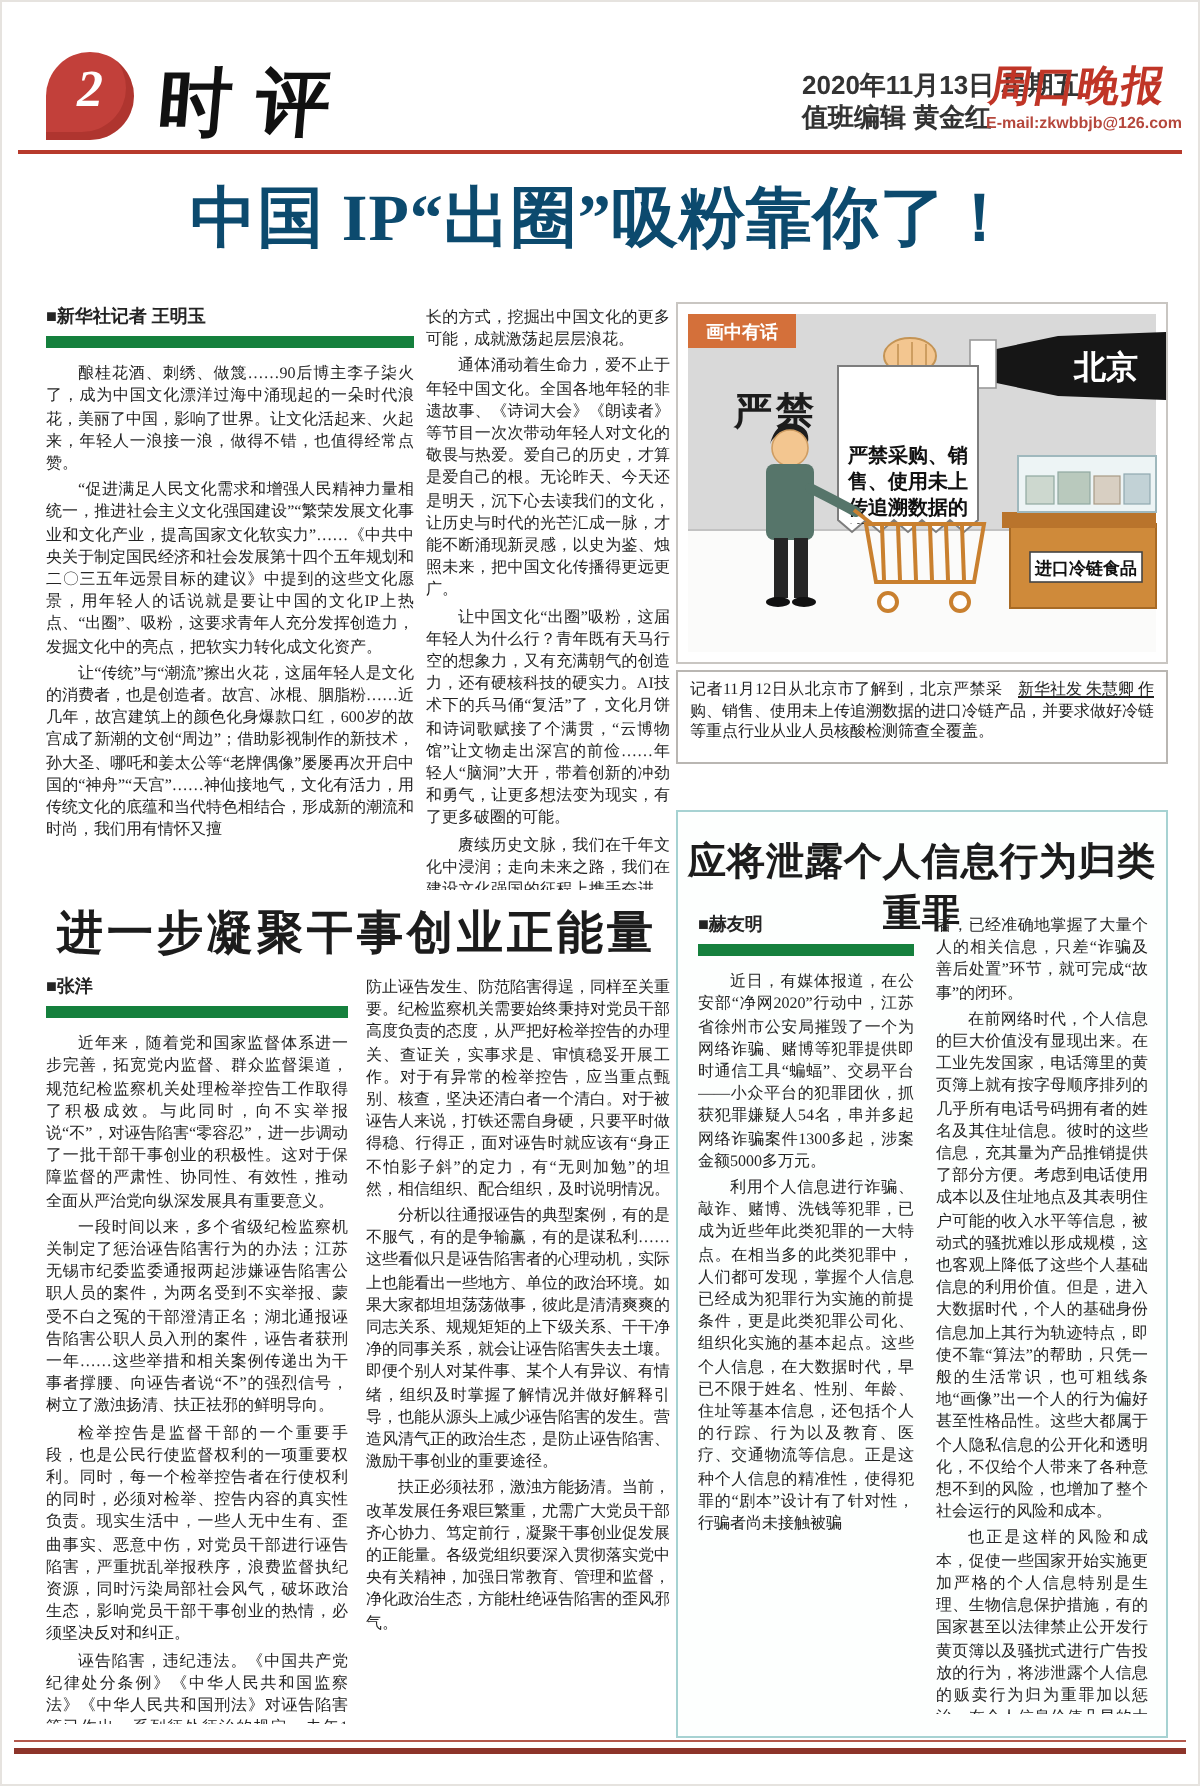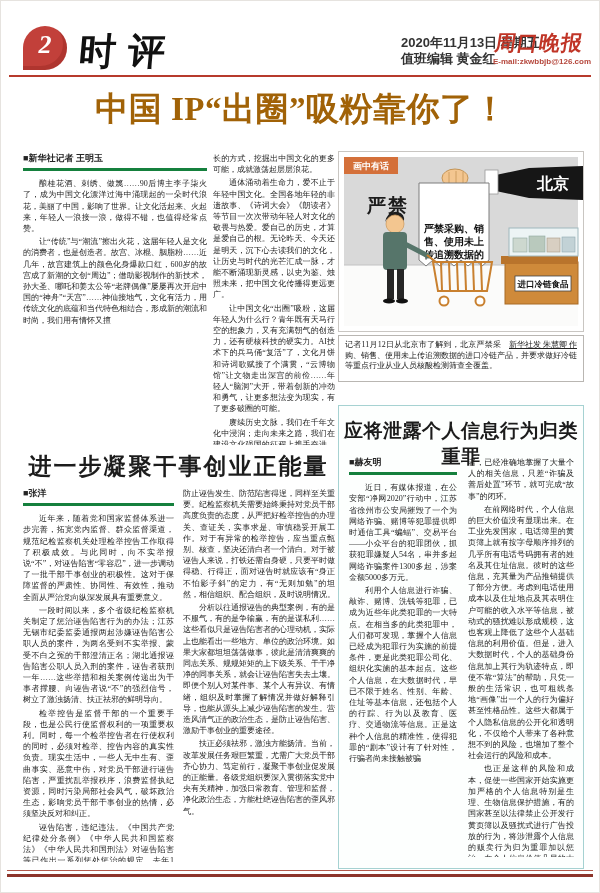--- a/index.html
+++ b/index.html
@@ -15,27 +15,27 @@
   .section-title{position:absolute;left:78px;top:26px;font-size:37px;font-weight:bold;
        letter-spacing:12px;transform:skewX(-5deg);color:#111;}
   .date-block{position:absolute;left:400px;top:34px;font-size:13px;line-height:16px;color:#333;
        font-family:"Liberation Sans","DejaVu Sans",sans-serif;font-weight:bold;}
   .masthead{position:absolute;left:494px;top:28px;font-size:21px;font-weight:bold;color:#c03527;
        transform:skewX(-9deg);letter-spacing:1px;}
   .email{position:absolute;left:492px;top:56px;font-size:8px;color:#b5473c;
        font-family:"Liberation Sans","DejaVu Sans",sans-serif;font-weight:bold;}
   
   .headline{position:absolute;left:30px;top:86px;width:540px;text-align:center;
-       font-size:33px;font-weight:bold;letter-spacing:0.5px;color:#a16207;}
+       font-size:33px;font-weight:bold;letter-spacing:0.5px;color:#0c4a6e;}
   
   .bodycol{position:absolute;font-size:8px;line-height:11.2px;text-align:justify;
        overflow:hidden;color:#242424;}
   .bodycol p{margin:0 0 2px 0;text-indent:2em;}
   .cont p:first-child{text-indent:0;}
-  .byline{font-size:9px;font-weight:bold;border-bottom:3px solid #15803d;
+  .byline{font-size:9px;font-weight:bold;border-bottom:6px solid #15803d;
        padding-bottom:4px;margin-bottom:7px;font-family:"Liberation Sans","DejaVu Sans",sans-serif;}
   .a1c1{left:22px;top:152px;width:184px;height:292px;}
   .a1c2{left:212px;top:152px;width:122px;height:292px;}
   .a2title{position:absolute;left:20px;top:450px;width:315px;text-align:center;
        font-size:23px;font-weight:bold;letter-spacing:2px;}
   .a2c1{left:22px;top:487px;width:151px;height:374px;}
   .a2c2{left:182px;top:487px;width:152px;height:374px;}
   
   .cartoon-box{position:absolute;left:337px;top:150px;width:246px;height:181px;
        border:1px solid #c9c6c2;background:#fff;box-sizing:border-box;}
@@ -72,20 +72,21 @@
   <div class="masthead">周口晚报</div>
   <div class="email">E-mail:zkwbbjb@126.com</div>
   <div class="header-rule"></div>
 
   <div class="headline">中国 IP“出圈”吸粉靠你了！</div>
 
   <div class="bodycol a1c1">
     <div class="byline">■新华社记者 王明玉</div>
     <div>
         <p>酿桂花酒、刺绣、做篾……90后博主李子柒火了，成为中国文化漂洋过海中涌现起的一朵时代浪花，美丽了中国，影响了世界。让文化活起来、火起来，年轻人一浪接一浪，做得不错，也值得经常点赞。</p>
+        <p>“促进满足人民文化需求和增强人民精神力量相统一，推进社会主义文化强国建设”“繁荣发展文化事业和文化产业，提高国家文化软实力”……《中共中央关于制定国民经济和社会发展第十四个五年规划和二〇三五年远景目标的建议》中提到的这些文化愿景，用年轻人的话说就是要让中国的文化IP上热点、“出圈”、吸粉，这要求青年人充分发挥创造力，发掘文化中的亮点，把软实力转化成文化资产。</p>
         <p>让“传统”与“潮流”擦出火花，这届年轻人是文化的消费者，也是创造者。故宫、冰棍、胭脂粉……近几年，故宫建筑上的颜色化身爆款口红，600岁的故宫成了新潮的文创“周边”；借助影视制作的新技术，孙大圣、哪吒和姜太公等“老牌偶像”屡屡再次开启中国的“神舟”“天宫”……神仙接地气，文化有活力，用传统文化的底蕴和当代特色相结合，形成新的潮流和时尚，我们用有情怀又擅</p>
       </div>
   </div>
   <div class="bodycol a1c2 cont">
     <div>
         <p>长的方式，挖掘出中国文化的更多可能，成就激荡起层层浪花。</p>
         <p>通体涌动着生命力，爱不止于年轻中国文化。全国各地年轻的非遗故事、《诗词大会》《朗读者》等节目一次次带动年轻人对文化的敬畏与热爱。爱自己的历史，才算是爱自己的根。无论昨天、今天还是明天，沉下心去读我们的文化，让历史与时代的光芒汇成一脉，才能不断涌现新灵感，以史为鉴、烛照未来，把中国文化传播得更远更广。</p>
         <p>让中国文化“出圈”吸粉，这届年轻人为什么行？青年既有天马行空的想象力，又有充满朝气的创造力，还有硬核科技的硬实力。AI技术下的兵马俑“复活”了，文化月饼和诗词歌赋接了个满贯，“云博物馆”让文物走出深宫的前俭……年轻人“脑洞”大开，带着创新的冲劲和勇气，让更多想法变为现实，有了更多破圈的可能。</p>
         <p>赓续历史文脉，我们在千年文化中浸润；走向未来之路，我们在建设文化强国的征程上携手奋进。来，一起在文化的沃土中栽种树木，在文化的海洋里乘风破浪。</p>
       </div>

